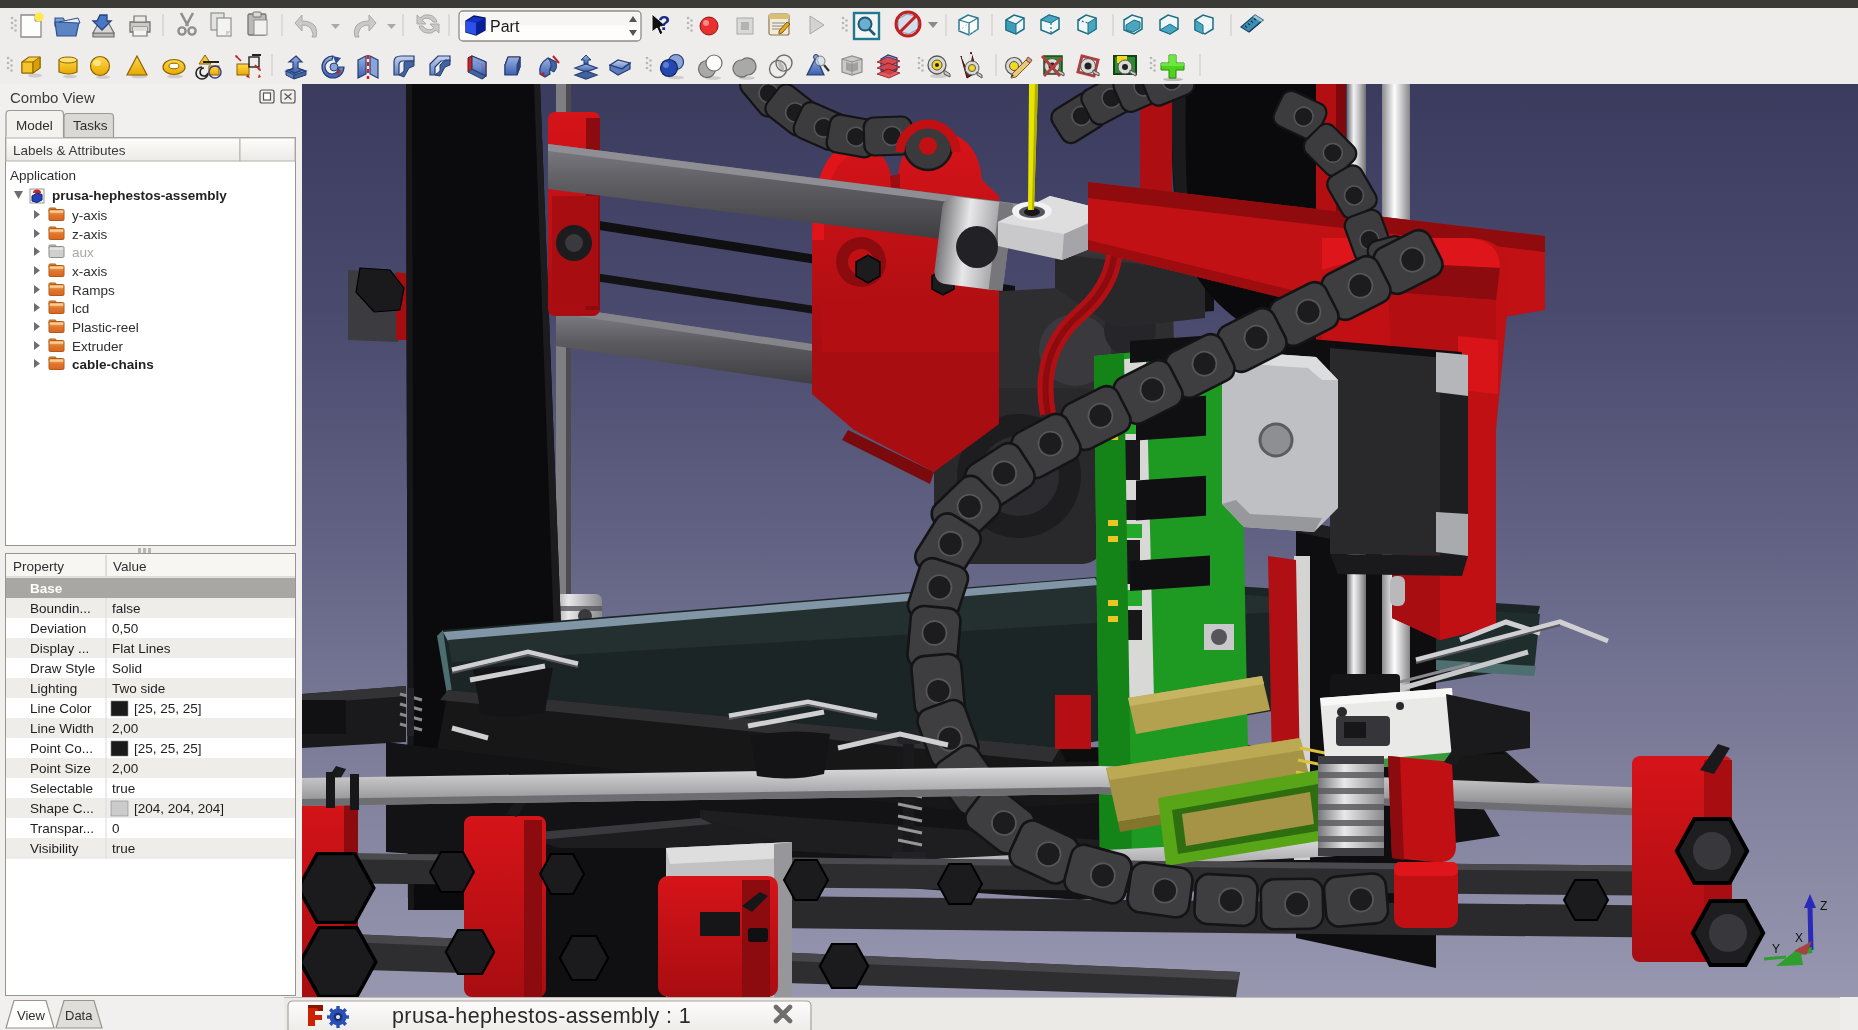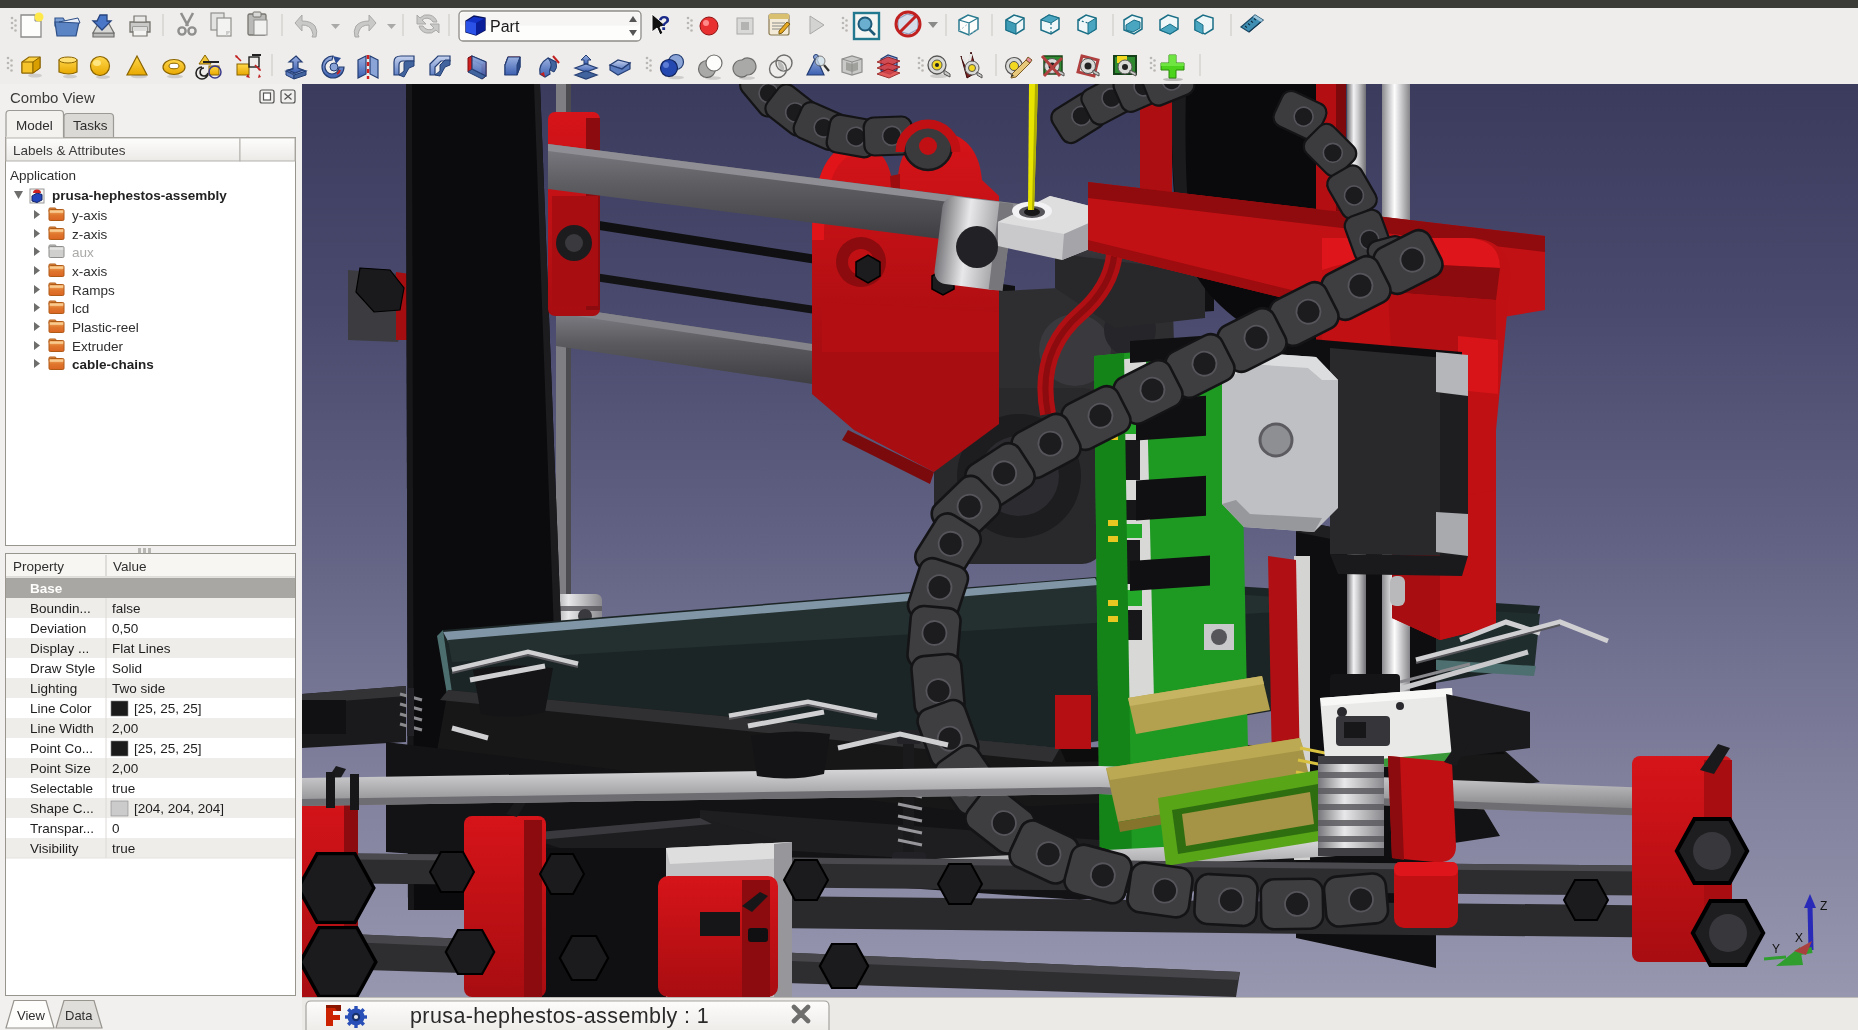--- a/index.html
+++ b/index.html
@@ -2,21 +2,21 @@
 <html><head>
 <meta charset="utf-8">
 <style>
 * { margin:0; padding:0; box-sizing:border-box; }
 html,body { width:1858px; height:1030px; overflow:hidden; font-family:"Liberation Sans",sans-serif; background:#efedeb; }
 .abs { position:absolute; }
 #topstrip { left:0; top:0; width:1858px; height:8px; background:#3a3a37; }
 #toolbar { left:0; top:8px; width:1574px; height:76px; background:#efedeb; }
 #leftpanel { left:0; top:84px; width:333px; height:946px; background:#f1f0ee; }
 #viewport { left:302px; top:84px; width:1556px; height:913px; }
-#tabbar { left:302px; top:997px; width:1556px; height:33px; background:#eceae7; border-top:1px solid #bdbbb7; }
+#tabbar { left:284px; top:997px; width:1556px; height:33px; background:#eceae7; border-top:1px solid #bdbbb7; }
 </style>
 </head>
 <body>
 <div class="abs" id="topstrip"></div>
 <div class="abs" id="toolbar">
 <svg width="1858" height="76" viewBox="0 0 1858 76">
 <defs>
 <linearGradient id="ylw" x1="0" y1="0" x2="0" y2="1">
           <stop offset="0" stop-color="#ffd84d"></stop>
           <stop offset="1" stop-color="#e8a800"></stop>

